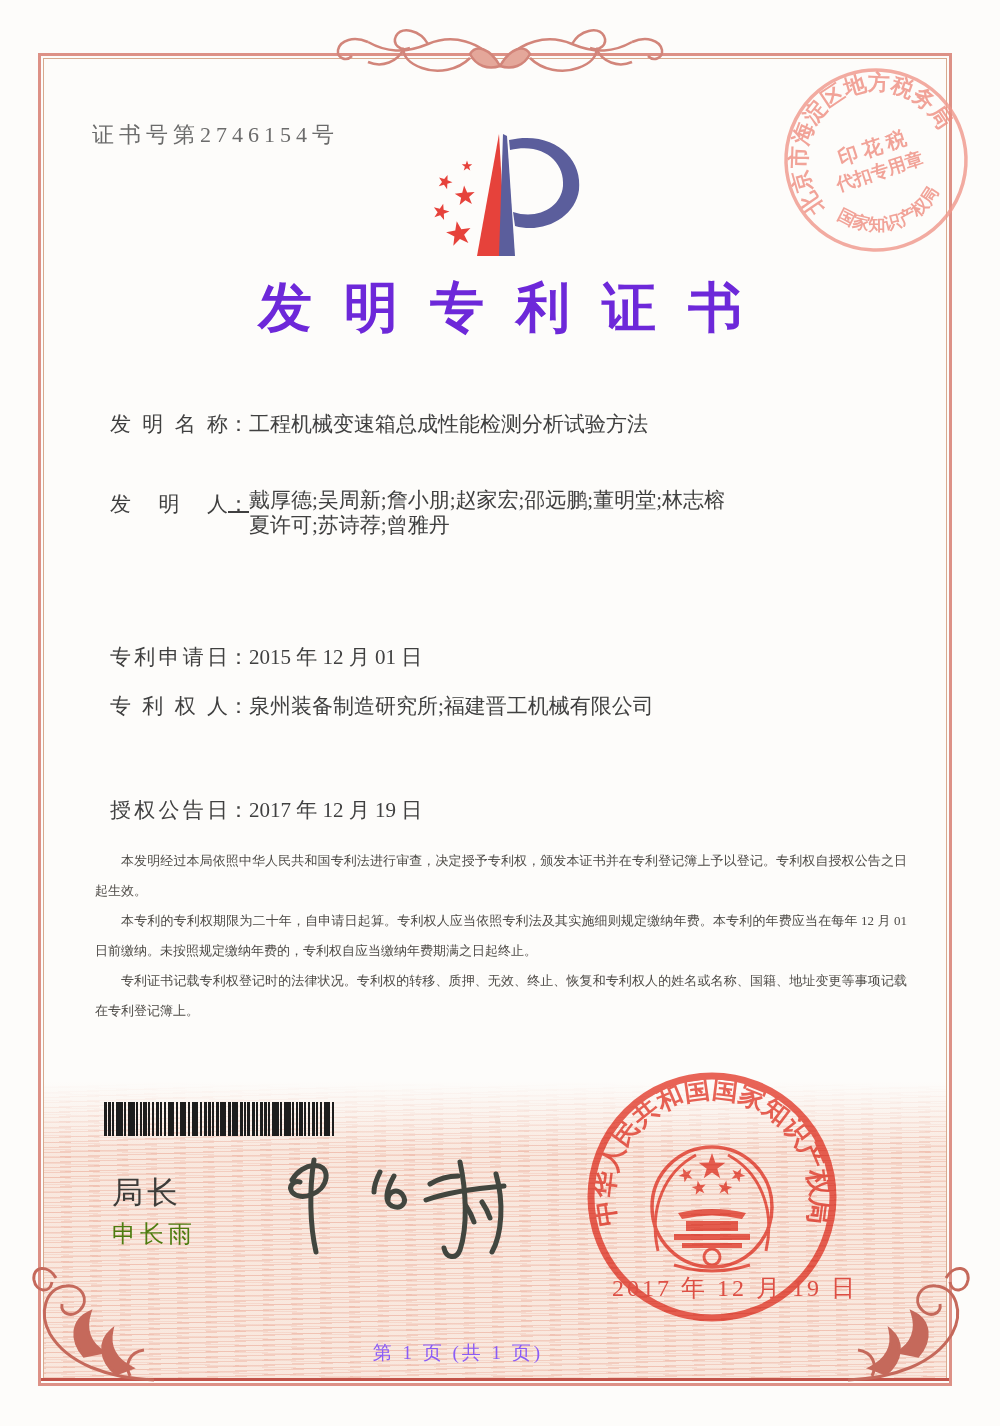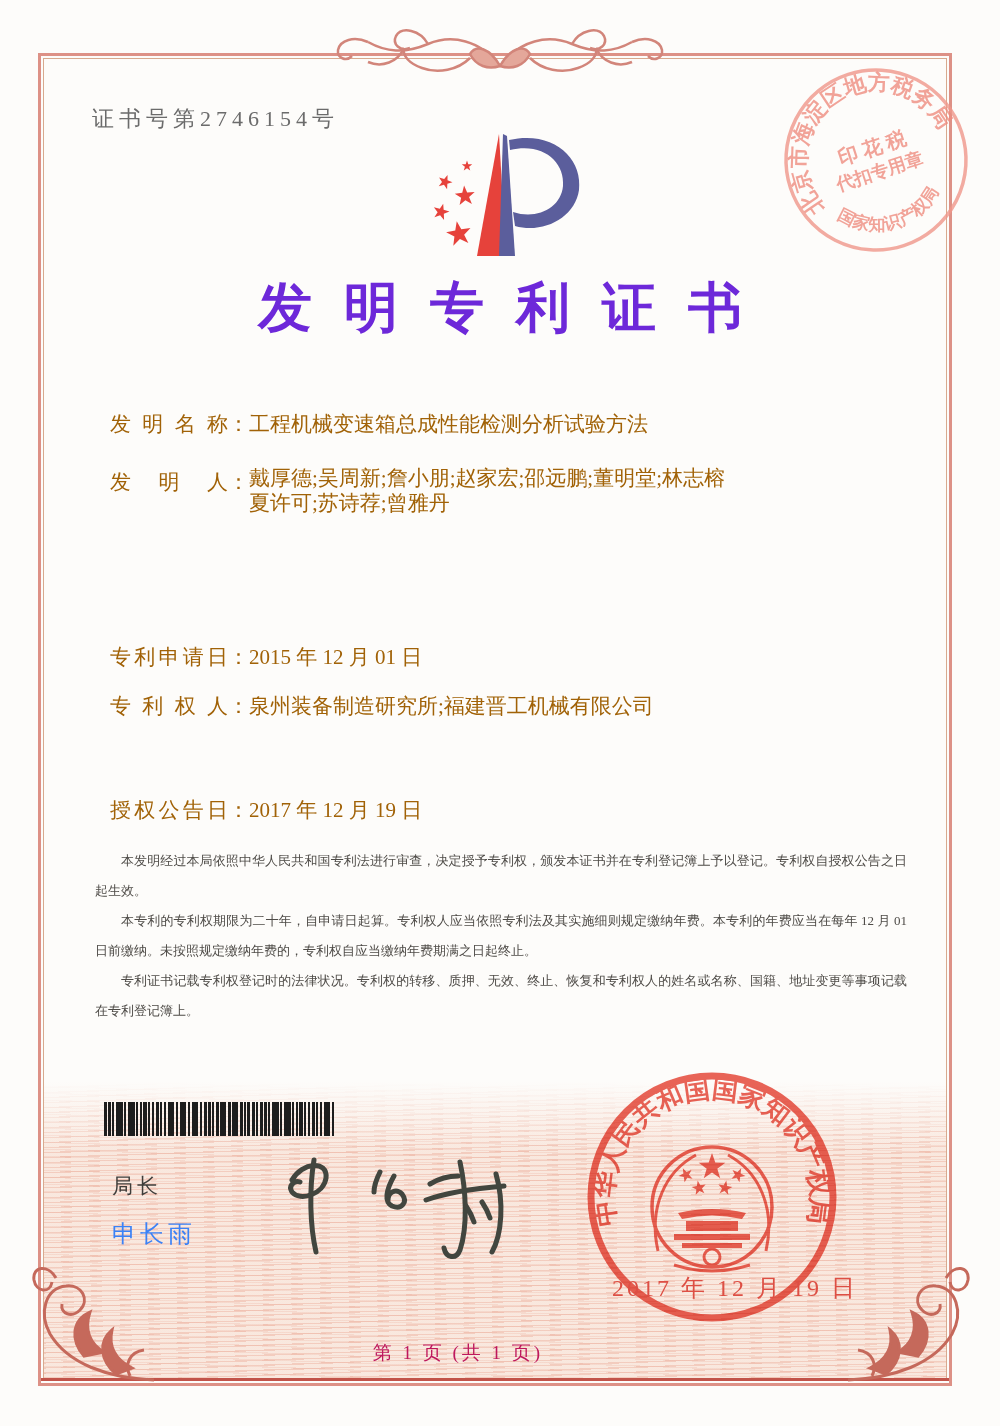--- a/index.html
+++ b/index.html
@@ -26,76 +26,76 @@
     background-image:
       repeating-linear-gradient(178deg, rgba(233,160,140,.38) 0 1.4px, rgba(252,240,233,.05) 1.4px 5px),
       repeating-linear-gradient(182deg, rgba(233,160,140,.22) 0 1.2px, rgba(252,240,233,.05) 1.2px 7px);
   }
   .pink-fade{
     position:absolute; left:0; top:0; width:100%; height:70px;
     background:linear-gradient(180deg,#fdfcfa 0%, rgba(253,252,250,0) 100%);
   }
   
   .cert-no{
-    position:absolute; left:92px; top:104px; z-index:4;
+    position:absolute; left:92px; top:120px; z-index:4;
     font-size:22px; letter-spacing:5px; color:#6b6b6b;
   }
   .logo{ position:absolute; left:403px; top:124px; z-index:4; }
   .title{
     position:absolute; left:0; top:272px; width:1000px; z-index:4;
     text-align:center; font-size:54px; font-weight:bold; color:#6d28d9;
     letter-spacing:32px; text-indent:32px;
   }
   
-  .field{ position:absolute; left:110px; z-index:4; font-size:21px; color:#a16207; white-space:nowrap; }
+  .field{ position:absolute; left:110px; z-index:4; font-size:21px; color:#404040; white-space:nowrap; }
   .lbl{ display:inline-block; width:118px; text-align:justify; text-align-last:justify; vertical-align:top; }
   .colon{ vertical-align:top; }
   .val{ display:inline-block; vertical-align:top; }
   .val .vline{ line-height:40px; }
-  .f0{ top:410px; } .f1{ top:468px; } .f2{ top:570px; }
+  .f0{ top:410px; } .f1{ top:490px;text-decoration:underline; } .f2{ top:570px; }
   .f3{ top:643px; } .f4{ top:692px; } .f5{ top:796px; }
   .f1 .vline{ line-height:1; } .f1 .vline + .vline{ margin-top:4px; }
   
   .body-text{
     position:absolute; left:95px; top:846px; width:812px; z-index:4;
     font-size:13px; line-height:30px; text-align:justify; color:#4e4b47;
   }
   .body-text p{ margin:0; text-indent:2em; }
   
   .barcode{
     position:absolute; left:104px; top:1102px; width:231px; height:34px; z-index:4;
     background-color:transparent;
     background-image:
       repeating-linear-gradient(90deg,#1d1d1d 0 2px, transparent 2px 4px),
       repeating-linear-gradient(90deg,#1d1d1d 0 1px, transparent 1px 6px),
       repeating-linear-gradient(90deg,#1d1d1d 0 3px, transparent 3px 13px);
   }
   
-  .sig-role{ position:absolute; left:112px; top:1172px; z-index:4; font-size:21px; letter-spacing:4px; color:#3e3d3a;
+  .sig-role{ position:absolute; left:112px; top:1172px; z-index:4; font-size:31px; letter-spacing:4px; color:#3e3d3a;
              font-family:Liberation Mono, monospace; }
-  .sig-name{ position:absolute; left:112px; top:1218px; z-index:4; font-size:24px; letter-spacing:4px; color:#3b82f6;
+  .sig-name{ position:absolute; left:112px; top:1218px; z-index:4; font-size:24px; letter-spacing:4px; color:#4d7c0f;
              font-family:"Liberation Sans","DejaVu Sans",sans-serif; }
   .sig-hand{ position:absolute; left:262px; top:1146px; z-index:4; }
   
   .seal{ position:absolute; left:582px; top:1067px; z-index:5; mix-blend-mode:multiply; opacity:.92; }
   .seal-date{
     position:absolute; left:612px; top:1272px; z-index:5;
     font-size:24px; color:#dd4f44; letter-spacing:3px; white-space:nowrap;
   }
   
   .stamp{ position:absolute; left:776px; top:60px; z-index:5; transform:rotate(-18deg); opacity:.8; }
   
   .orn-top{ position:absolute; left:280px; top:18px; z-index:4; }
   .corner{ position:absolute; top:1256px; z-index:4; }
   .corner.left{ left:20px; }
   .corner.right{ left:842px; transform:scaleX(-1); }
   
   .footer{
     position:absolute; left:38px; top:1340px; width:840px; z-index:4;
-    text-align:center; font-size:19px; color:#be185d; letter-spacing:3px;
+    text-align:center; font-size:19px; color:#8b5cf6; letter-spacing:3px;
   }
   svg text{ font-family:"Liberation Serif","DejaVu Serif",serif; }
 </style>
 </head>
 <body>
 
 <div class="page">
 
   <div class="pink">
     <div class="pink-fade"></div>

